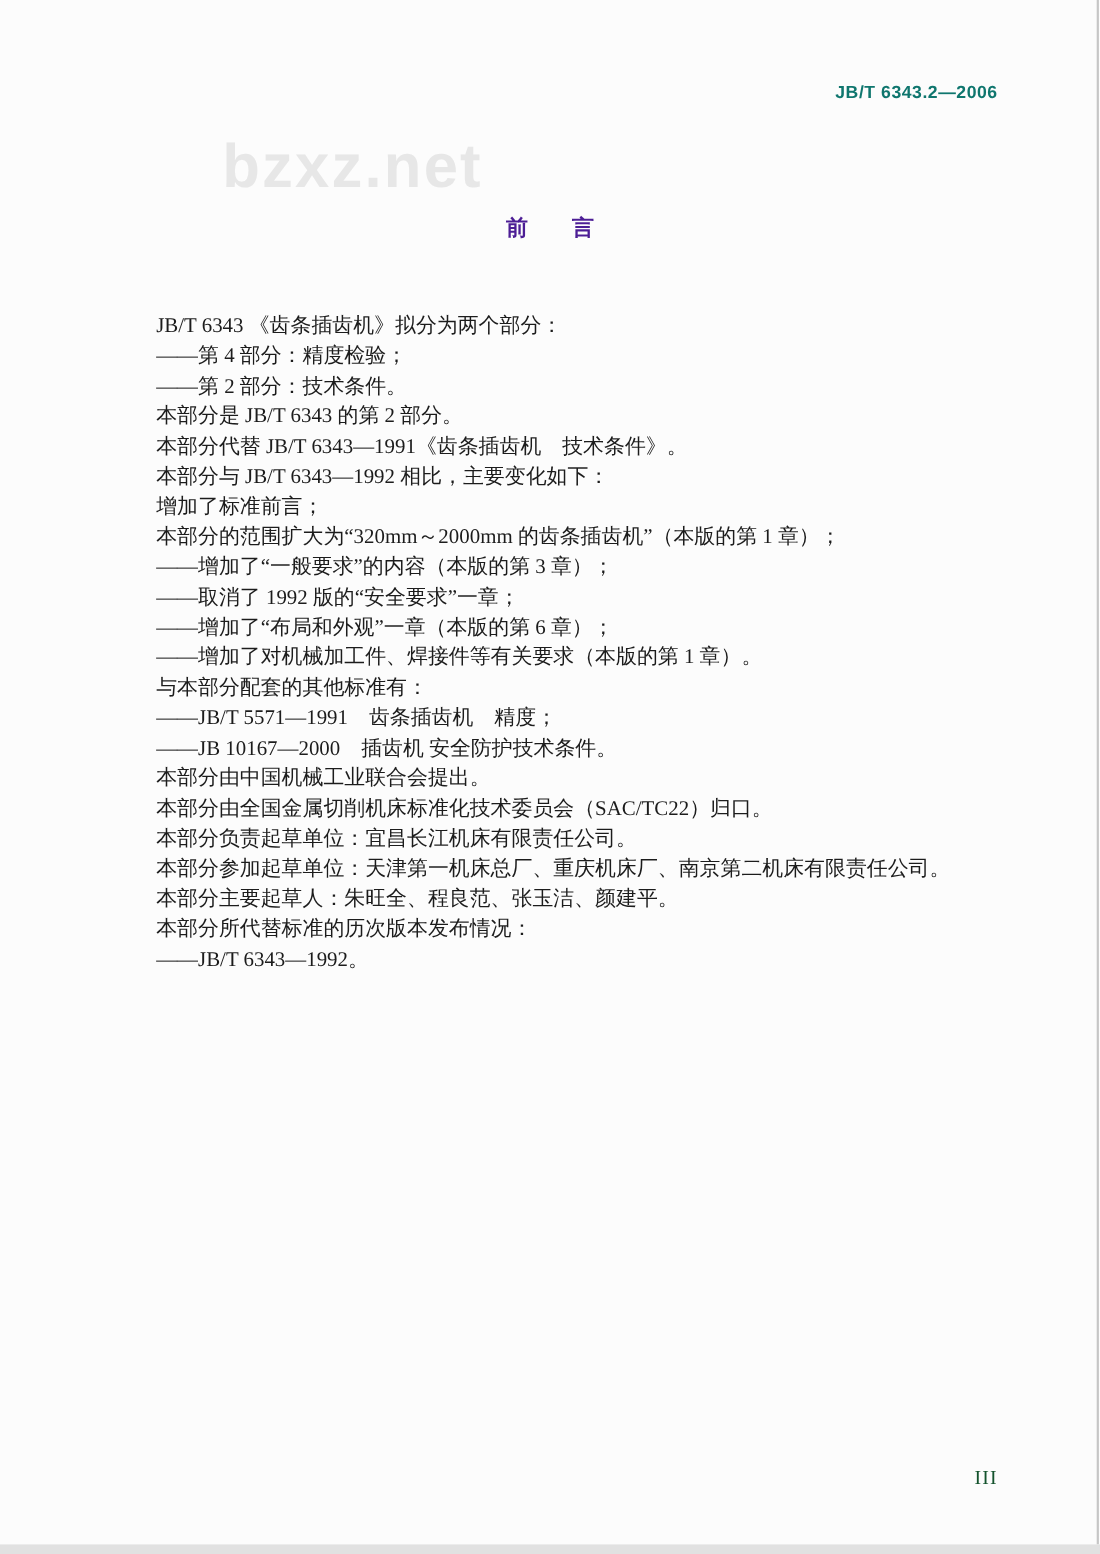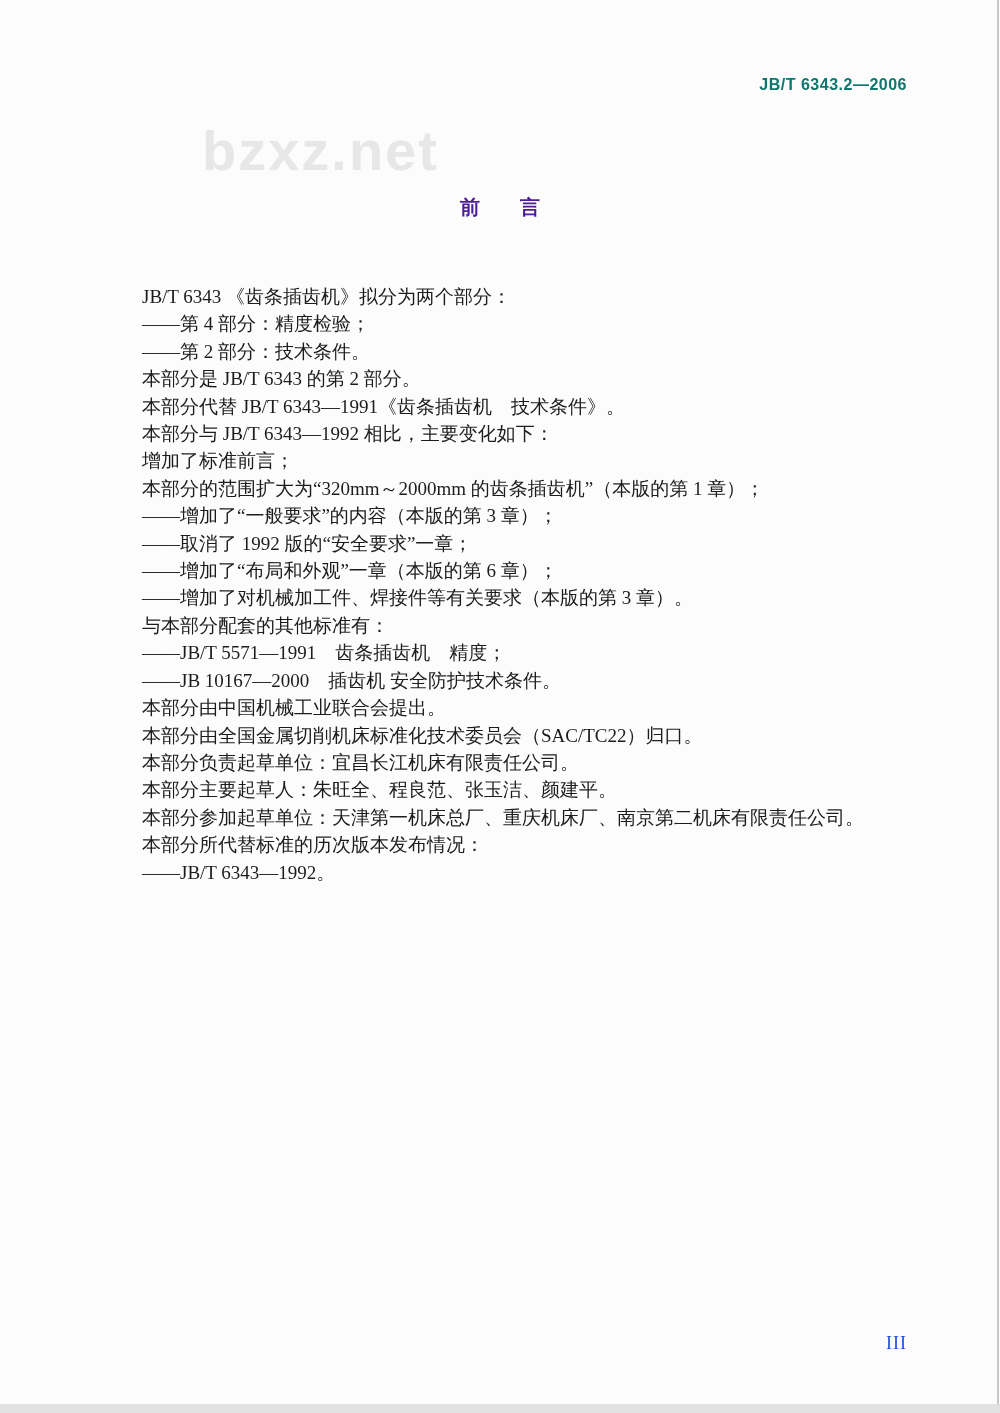--- a/index.html
+++ b/index.html
@@ -79,21 +79,21 @@
   }
   .text-line {
     white-space: pre;
   }
   .page-number {
     position: absolute;
     top: 1333px;
     left: 886px;
     font-size: 18px;
     letter-spacing: 1px;
-    color: #1d4ed8;
+    color: #14532d;
   }
 </style>
 </head>
 <body>
 
 <div class="page">
 
   <div class="watermark">bzxz.net</div>
 
   <div class="doc-code">JB/T 6343.2—2006</div>
@@ -105,29 +105,29 @@
       <div class="text-line">——第 4 部分：精度检验；</div>
       <div class="text-line">——第 2 部分：技术条件。</div>
       <div class="text-line">本部分是 JB/T 6343 的第 2 部分。</div>
       <div class="text-line">本部分代替 JB/T 6343—1991《齿条插齿机　技术条件》。</div>
       <div class="text-line">本部分与 JB/T 6343—1992 相比，主要变化如下：</div>
       <div class="text-line">增加了标准前言；</div>
       <div class="text-line">本部分的范围扩大为“320mm～2000mm 的齿条插齿机”（本版的第 1 章）；</div>
       <div class="text-line">——增加了“一般要求”的内容（本版的第 3 章）；</div>
       <div class="text-line">——取消了 1992 版的“安全要求”一章；</div>
       <div class="text-line">——增加了“布局和外观”一章（本版的第 6 章）；</div>
-      <div class="text-line">——增加了对机械加工件、焊接件等有关要求（本版的第 3 章）。</div>
+      <div class="text-line">——增加了对机械加工件、焊接件等有关要求（本版的第 1 章）。</div>
       <div class="text-line">与本部分配套的其他标准有：</div>
       <div class="text-line">——JB/T 5571—1991　齿条插齿机　精度；</div>
       <div class="text-line">——JB 10167—2000　插齿机 安全防护技术条件。</div>
       <div class="text-line">本部分由中国机械工业联合会提出。</div>
       <div class="text-line">本部分由全国金属切削机床标准化技术委员会（SAC/TC22）归口。</div>
       <div class="text-line">本部分负责起草单位：宜昌长江机床有限责任公司。</div>
+      <div class="text-line">本部分参加起草单位：天津第一机床总厂、重庆机床厂、南京第二机床有限责任公司。</div>
       <div class="text-line">本部分主要起草人：朱旺全、程良范、张玉洁、颜建平。</div>
-      <div class="text-line">本部分参加起草单位：天津第一机床总厂、重庆机床厂、南京第二机床有限责任公司。</div>
       <div class="text-line">本部分所代替标准的历次版本发布情况：</div>
       <div class="text-line">——JB/T 6343—1992。</div>
     </div>
 
   <div class="page-number">III</div>
 
   <div class="edge-line-right"></div>
   <div class="edge-strip-bottom"></div>
 
 </div>

